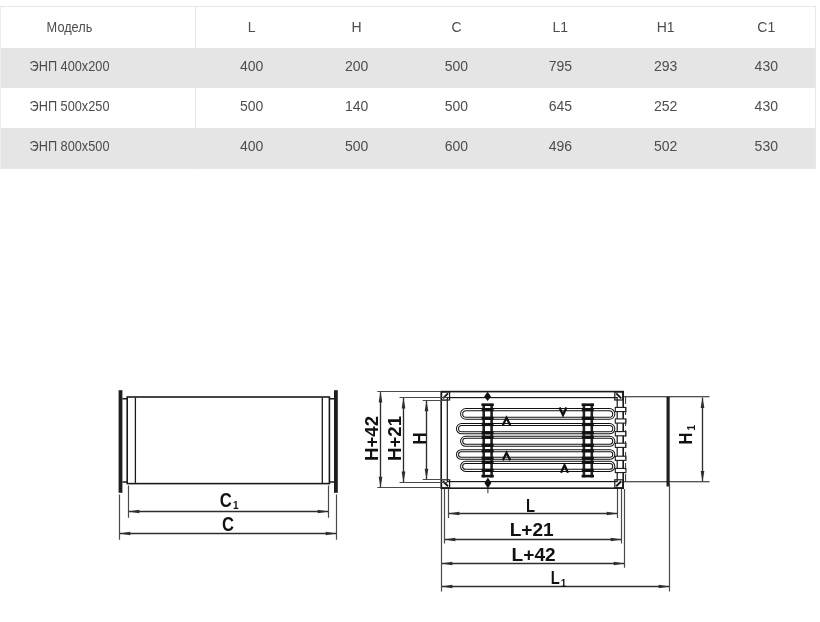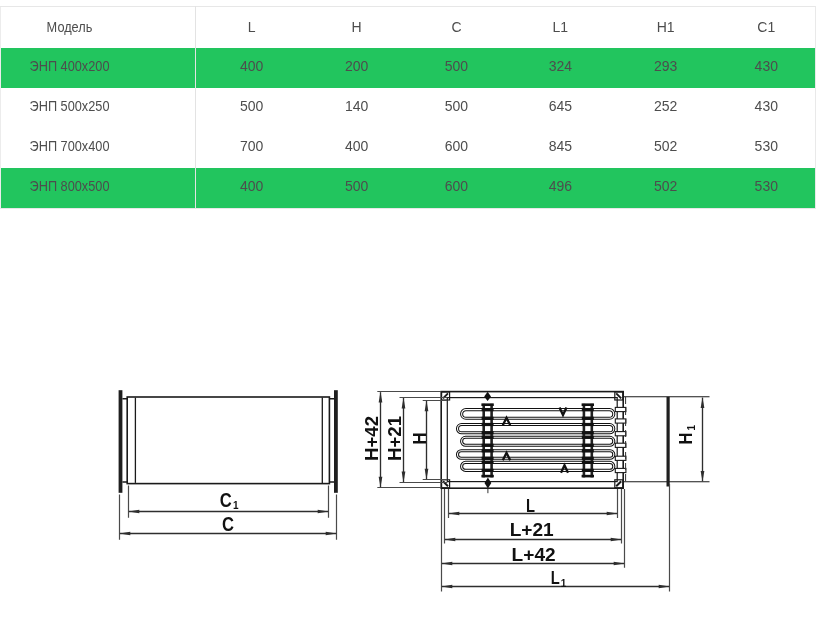--- a/index.html
+++ b/index.html
@@ -3,21 +3,21 @@
 <meta charset="utf-8">
 <style>
   html,body{margin:0;padding:0;background:#fff;width:820px;height:622px;overflow:hidden;}
   body{font-family:"Liberation Sans",sans-serif;position:relative;}
   .tbl{position:absolute;left:0;top:6px;width:816px;border-collapse:collapse;
        border-top:1px solid #e7e7e7;border-bottom:1px solid #e7e7e7;border-right:1px solid #e9e9e9;border-left:1px solid #ececec;
        font-size:14px;color:#4d4d4d;}
   .tbl td,.tbl th{padding:0 0 4px 0;text-align:center;font-weight:normal;}
   .tbl th{height:39px;padding-bottom:2px;}
   .tbl td{height:36px;}
-  .tbl tr.g td{background:#22c55e;}
+  .tbl tr.g td{background:#e5e5e5;}
   .tbl .c1{border-right:1px solid #e3e3e3;}
   .tbl .c1 div{width:137px;text-align:center;transform:scaleX(0.91);}
 </style>
 </head>
 <body>
 
 <table class="tbl">
   <colgroup>
     <col style="width:195px">
       <col style="width:112px">
@@ -39,45 +39,34 @@
         <th>H1</th>
         <th>C1</th>
   </tr>
   <tr class="g">
         <td class="c1">
           <div>ЭНП 400х200</div>
         </td>
         <td>400</td>
         <td>200</td>
         <td>500</td>
-        <td>324</td>
+        <td>795</td>
         <td>293</td>
         <td>430</td>
       </tr>
   <tr>
         <td class="c1">
           <div>ЭНП 500х250</div>
         </td>
         <td>500</td>
         <td>140</td>
         <td>500</td>
         <td>645</td>
         <td>252</td>
         <td>430</td>
-      </tr>
-  <tr>
-        <td class="c1">
-          <div>ЭНП 700х400</div>
-        </td>
-        <td>700</td>
-        <td>400</td>
-        <td>600</td>
-        <td>845</td>
-        <td>502</td>
-        <td>530</td>
       </tr>
   <tr class="g">
         <td class="c1">
           <div>ЭНП 800х500</div>
         </td>
         <td>400</td>
         <td>500</td>
         <td>600</td>
         <td>496</td>
         <td>502</td>

